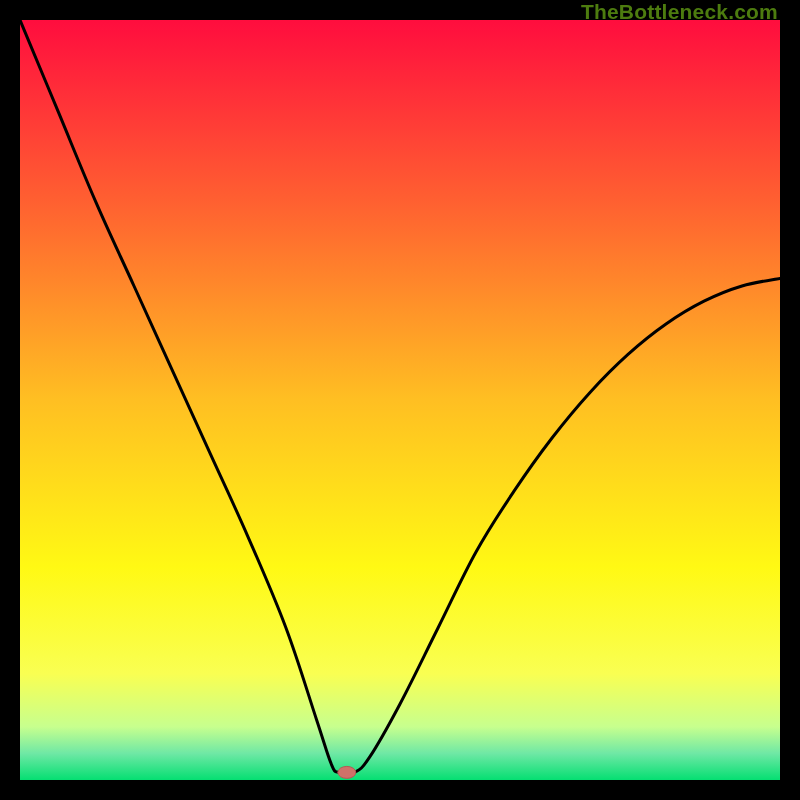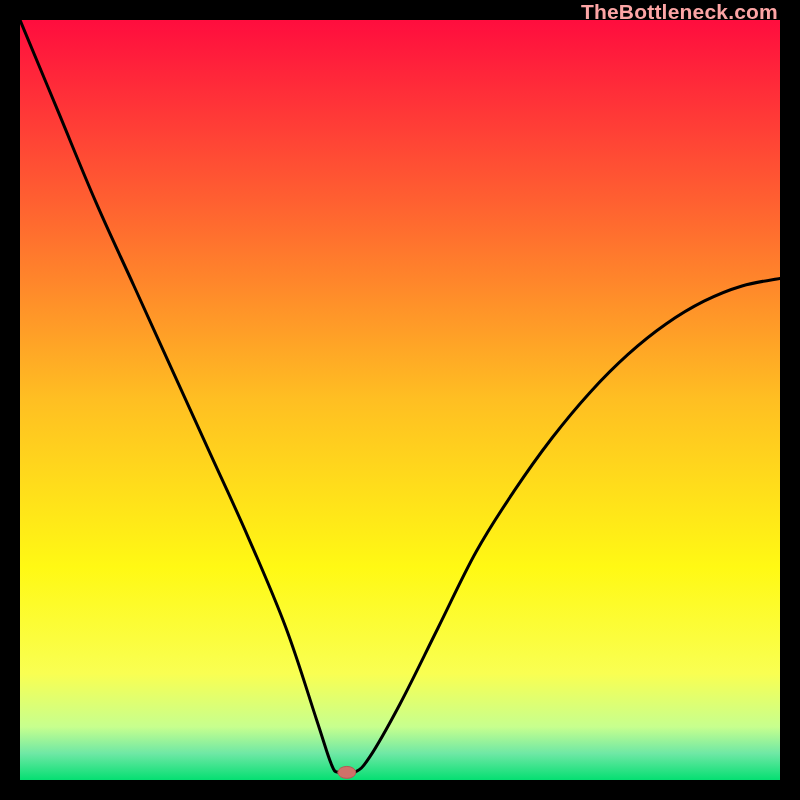--- a/index.html
+++ b/index.html
@@ -16,21 +16,21 @@
     top: 20px;
     left: 20px;
     width: 760px;
     height: 760px;
     background: #000;
   }
   .watermark {
     position: absolute;
     top: 0px;
     right: 22px;
-    color: #fca5a5;
+    color: #4d7c0f;
     font-size: 21px;
     font-weight: 600;
     letter-spacing: 0.2px;
   }
   svg {
     position: absolute;
     top: 0;
     left: 0;
   }
 </style>

